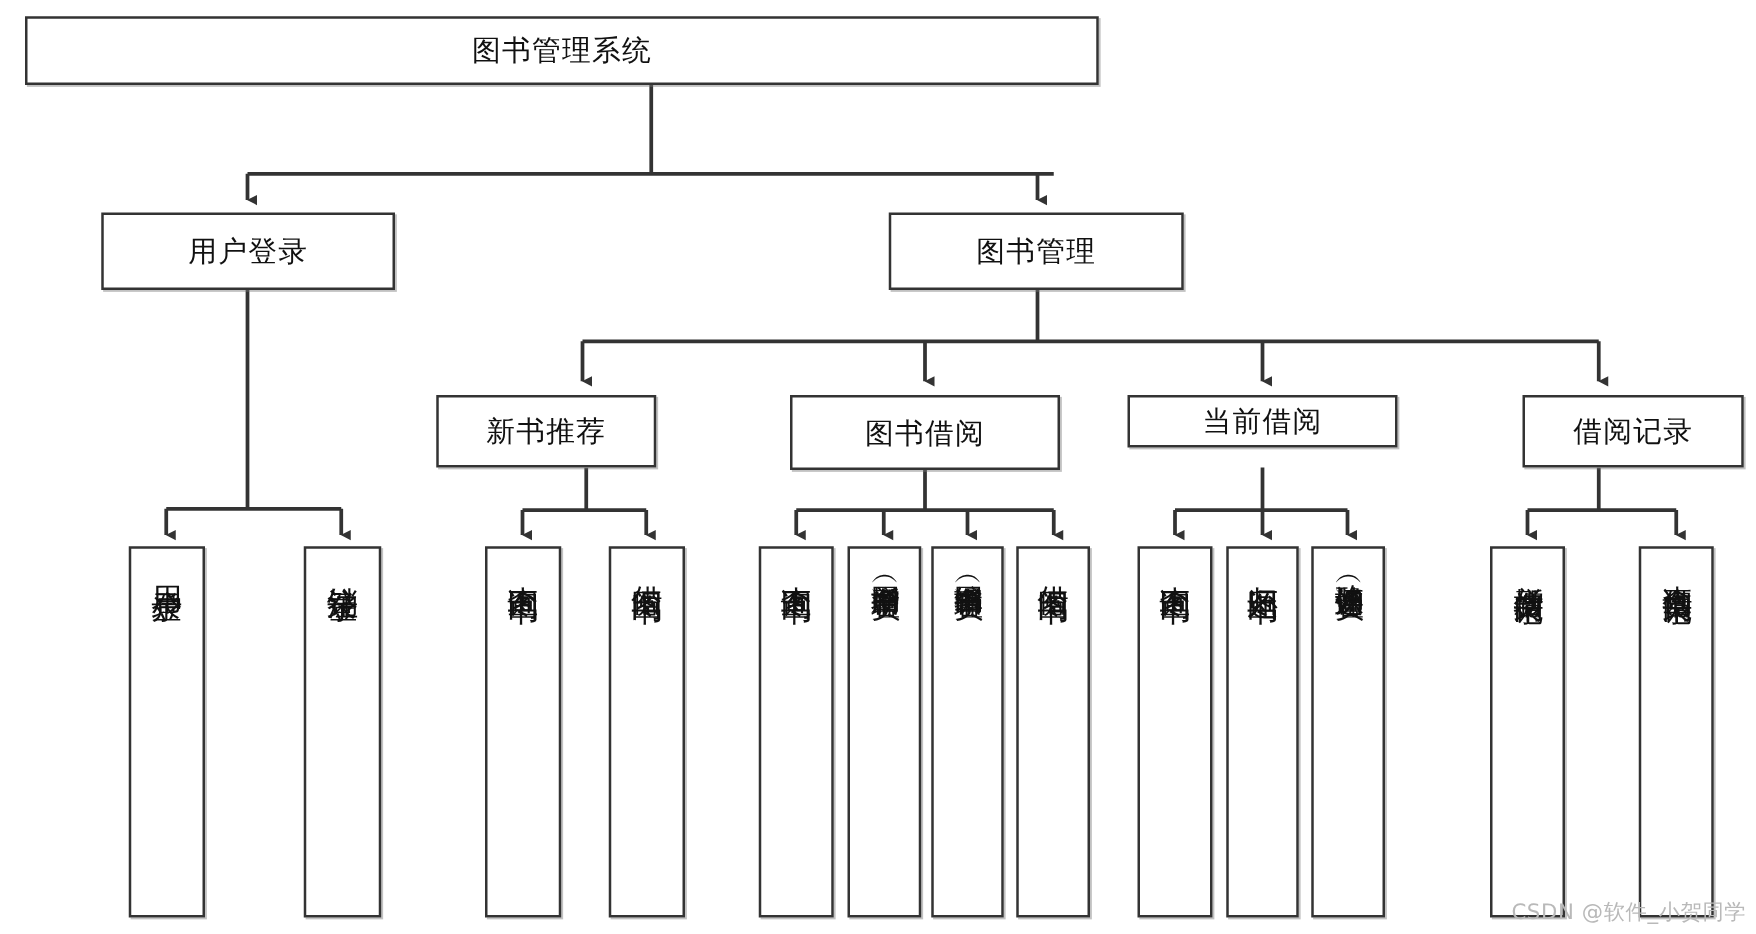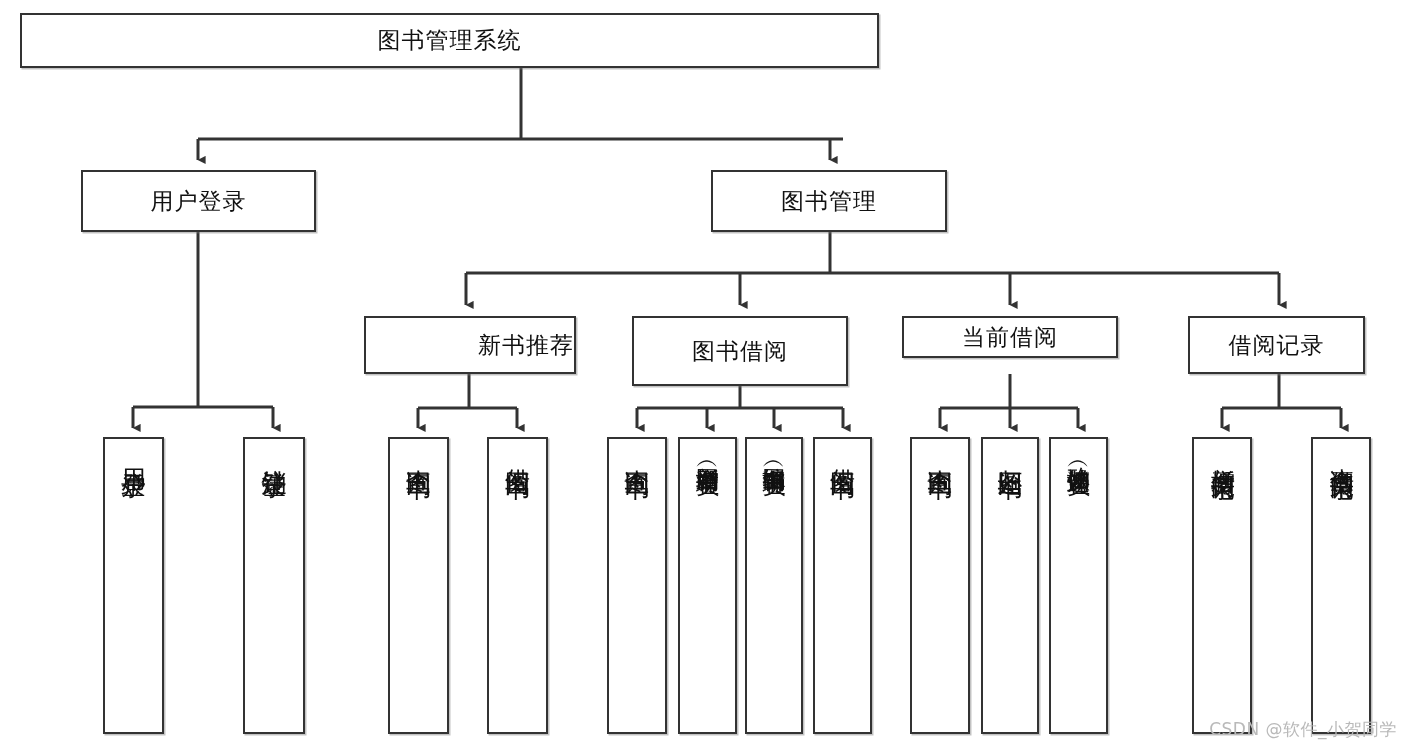--- a/index.html
+++ b/index.html
@@ -134,33 +134,33 @@
   </div>
 
   <div class="node horizontal" style="left:81px; top:170px; width:235px; height:62px;">
     <span>用户登录</span>
   </div>
 
   <div class="node horizontal" style="left:711px; top:170px; width:236px; height:62px;">
     <span>图书管理</span>
   </div>
 
-  <div class="node horizontal" style="left:364px; top:316px; width:212px; height:58px;justify-content:flex-end;">
+  <div class="node horizontal" style="left:349px; top:316px; width:176px; height:58px;">
     <span>新书推荐</span>
   </div>
 
-  <div class="node horizontal" style="left:632px; top:316px; width:216px; height:70px;">
+  <div class="node horizontal" style="left:632px; top:316px; width:216px; height:60px;">
     <span>图书借阅</span>
   </div>
 
   <div class="node horizontal" style="left:902px; top:316px; width:216px; height:42px;">
     <span>当前借阅</span>
   </div>
 
-  <div class="node horizontal" style="left:1188px; top:316px; width:177px; height:58px;">
+  <div class="node horizontal" style="left:1218px; top:316px; width:177px; height:58px;">
     <span>借阅记录</span>
   </div>
 
   <div class="node vertical" style="left:103px; top:437px; width:61px; height:297px;">
     <span class="vlabel">用户登录</span>
   </div>
 
   <div class="node vertical" style="left:243px; top:437px; width:62px; height:297px;">
     <span class="vlabel">注销登录</span>
   </div>

